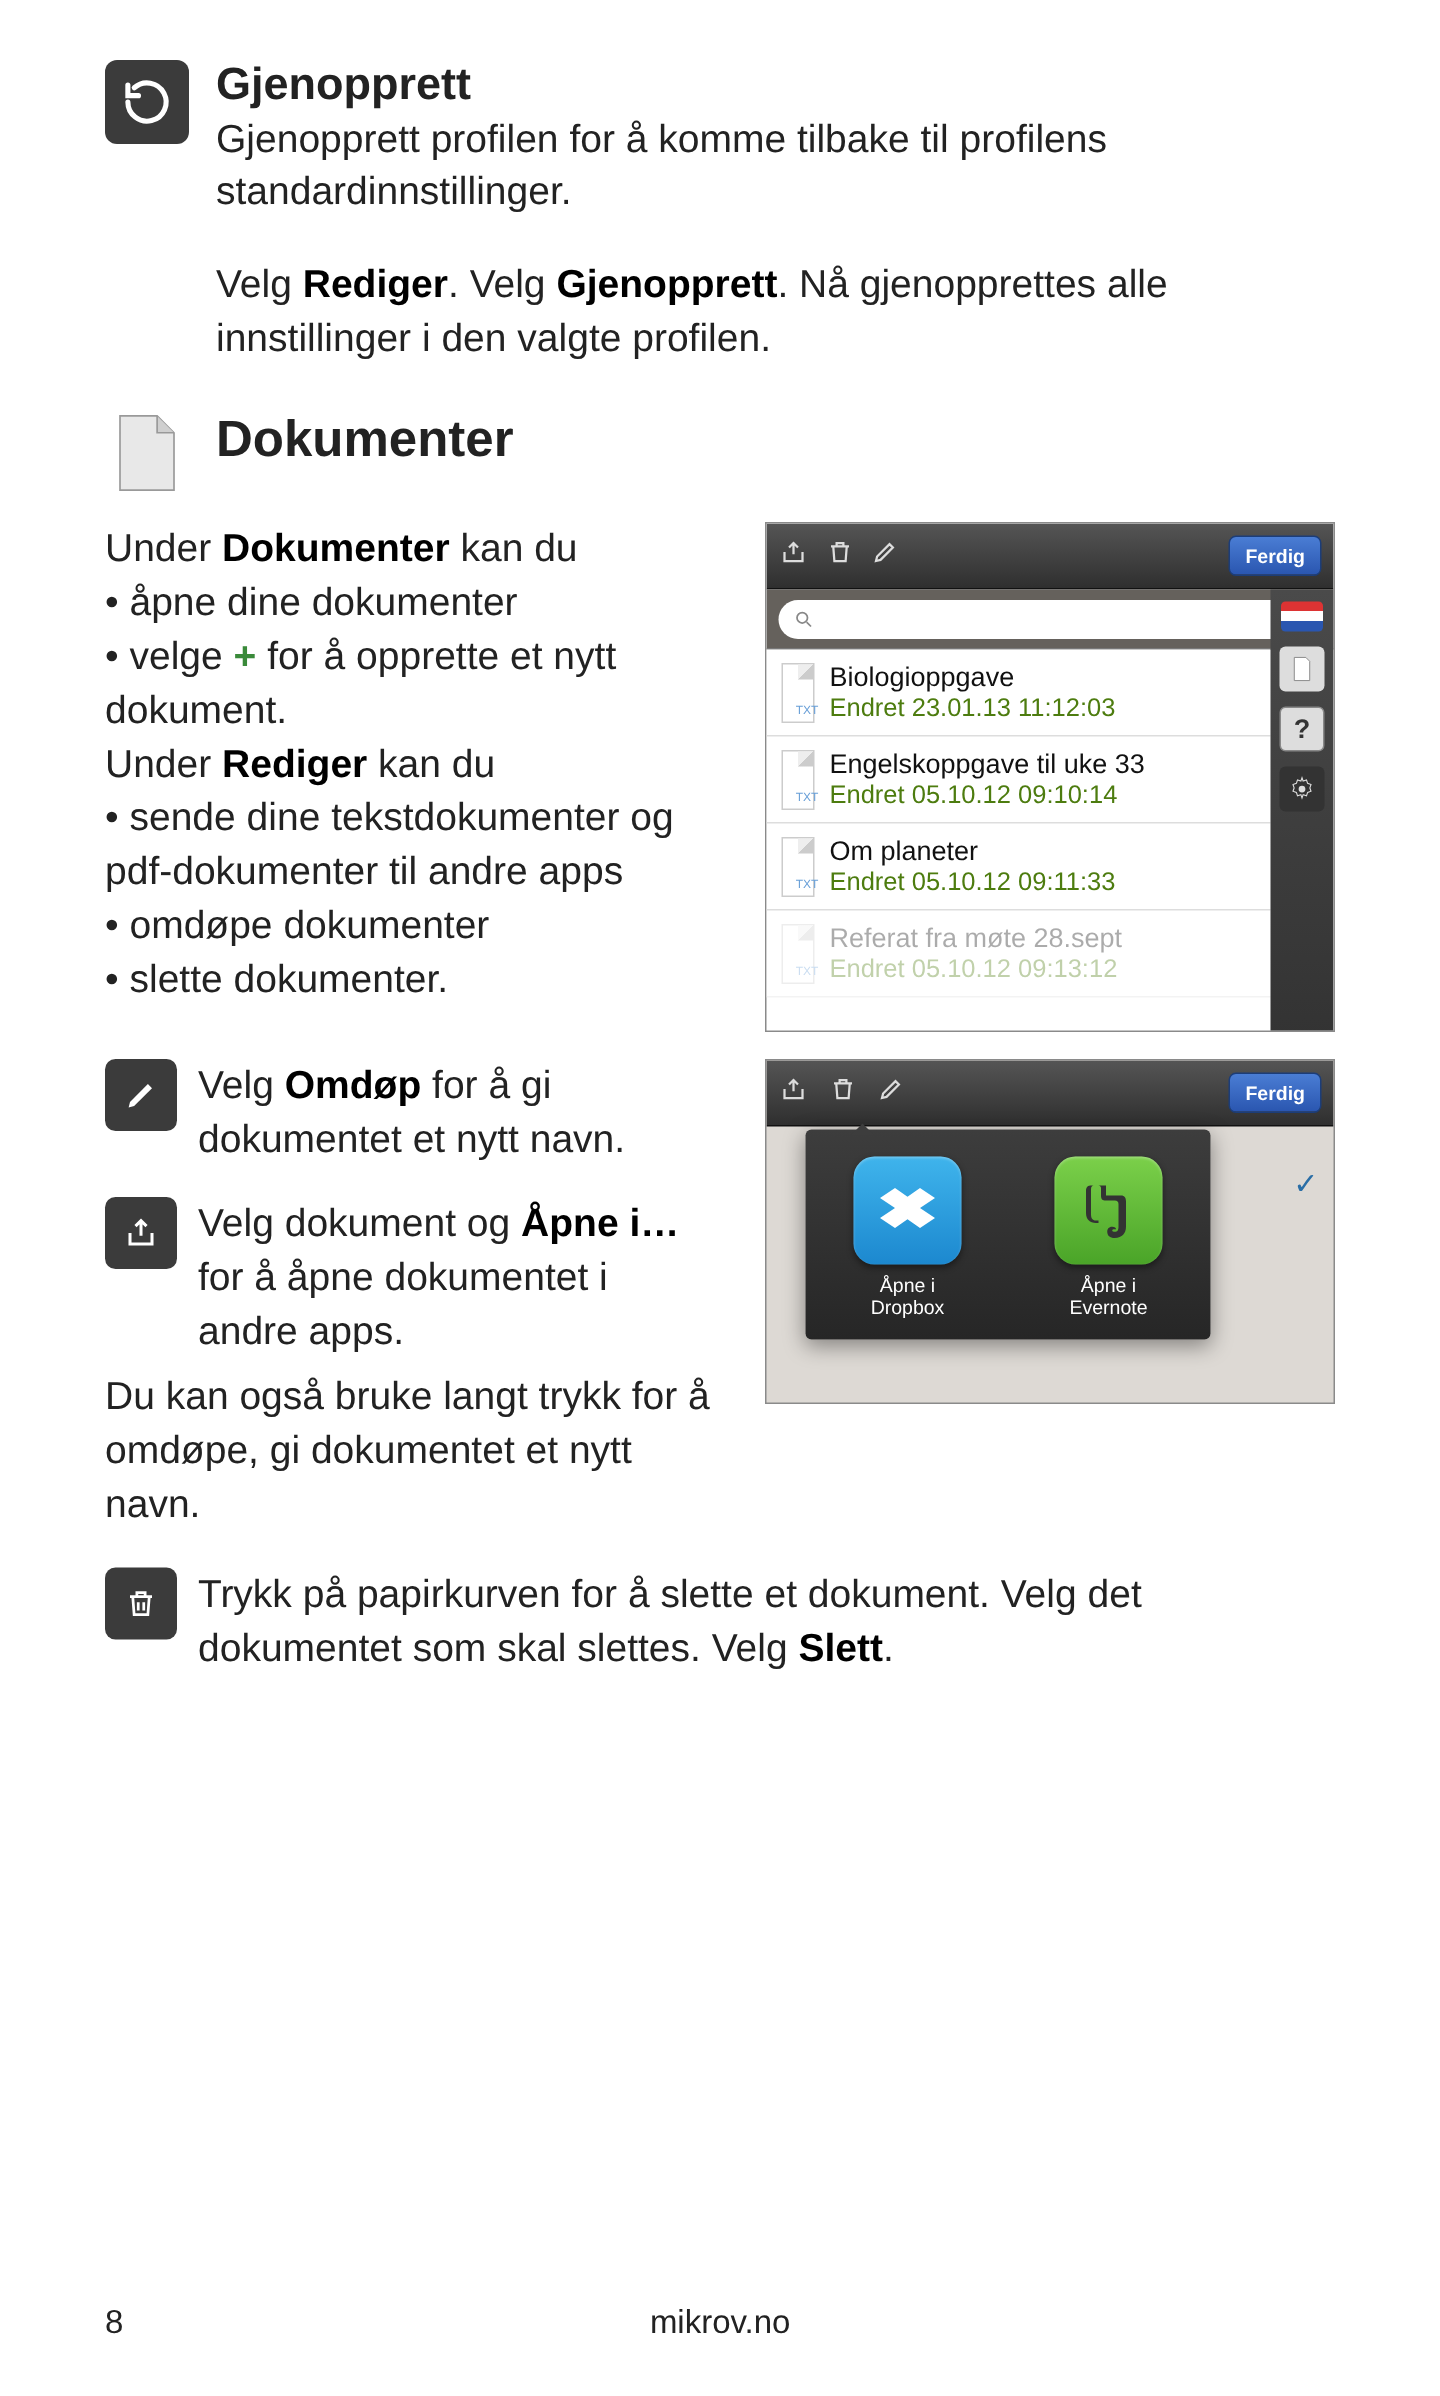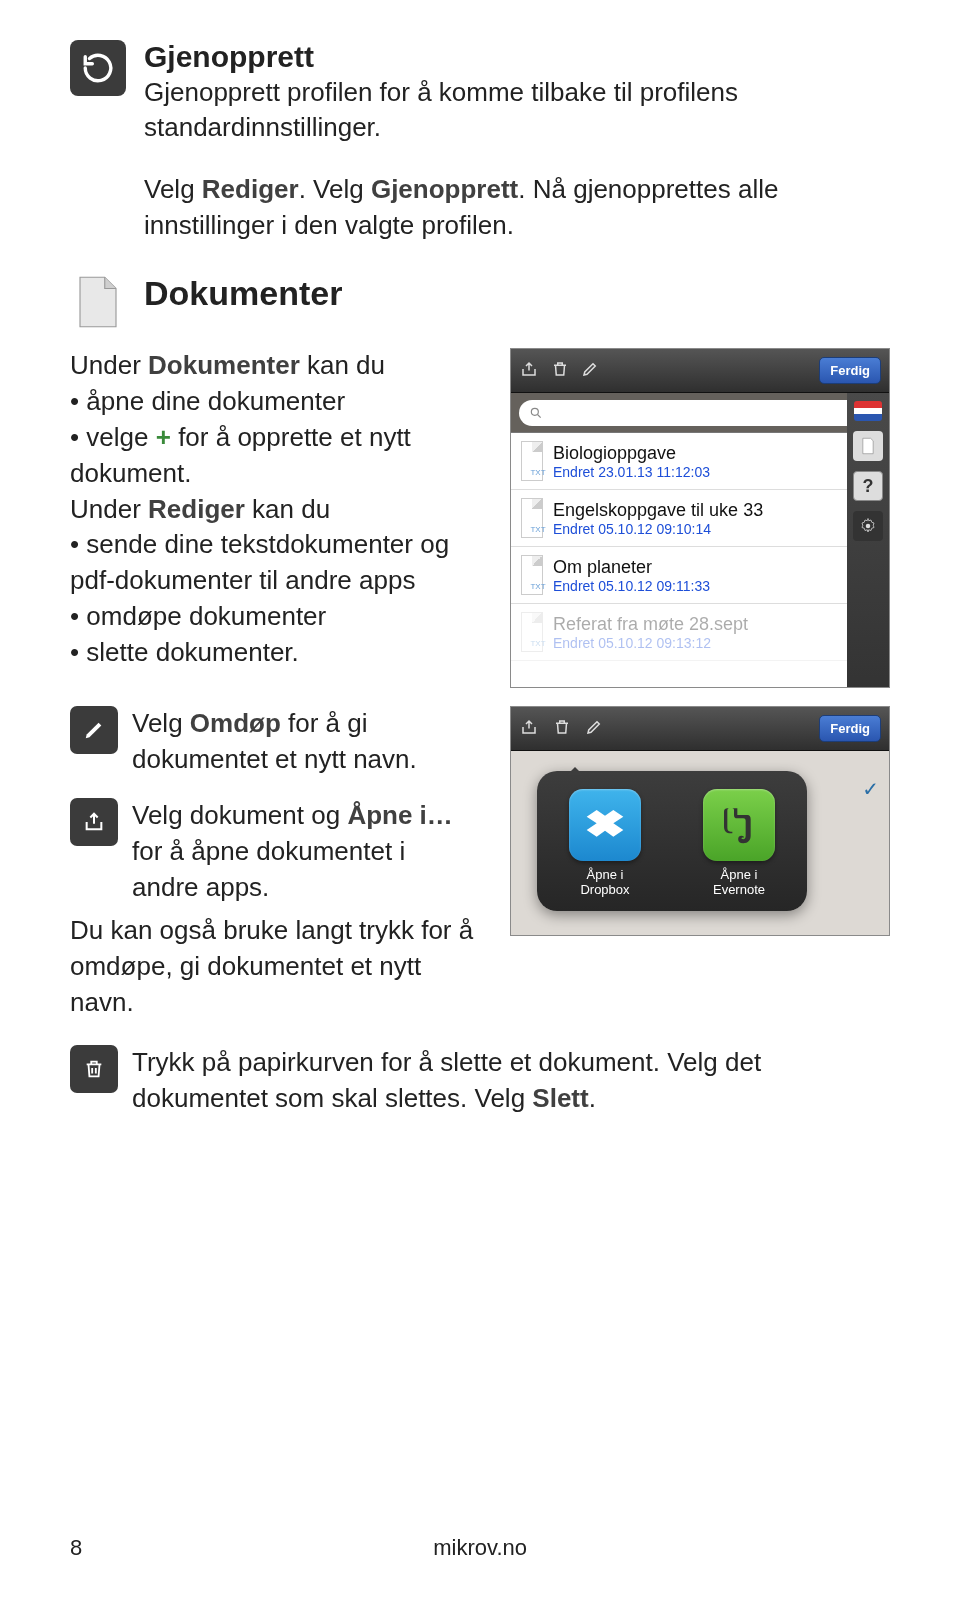--- a/index.html
+++ b/index.html
@@ -26,21 +26,21 @@
   .small-icon-box {
     width: 48px; height: 48px; flex: 0 0 48px;
     background: #3b3b3b; border-radius: 7px;
     display: flex; align-items: center; justify-content: center;
     margin-right: 14px;
   }
   .h-title { font-weight: 700; font-size: 30px; line-height: 1.15; }
   .h-title-doc { font-weight: 700; font-size: 34px; }
   .body-text { font-size: 26px; line-height: 1.38; }
   .body-text-indent { margin-left: 74px; margin-bottom: 30px; }
-  .kw-blue { color: #404040; font-weight: 600; margin-top: 44px; }
+  .kw-blue { color: #000000; font-weight: 600; margin-top: 44px; }
   .kw-green { color: #3a8a3a; font-weight: 700; }
   .row { display: flex; gap: 36px; margin-bottom: 18px; }
   .left-col { flex: 1 1 auto; }
   .right-col { flex: 0 0 380px; }
   ul.bullets { list-style: none; }
   ul.bullets li::before { content: "• "; }
 
   
   .panel1 {
     width: 380px; height: 340px;
@@ -78,21 +78,21 @@
   .txt-thumb {
     width: 22px; height: 40px; background:#fff; border:1px solid #ccc;
     position:relative; font-size:8px; color:#6aa0d8;
     display:flex; align-items:flex-end; justify-content:center; padding-bottom:3px;padding-left:12px;
   }
   .txt-thumb::after{
     content:""; position:absolute; right:0; top:0; width:10px; height:10px;
     background:linear-gradient(135deg,#eee 50%,#ccc 50%);
   }
   .doc-title { font-size:18px; color:#111; }
-  .doc-sub { font-size:14px; color:#1d4ed8; }
+  .doc-sub { font-size:17px; color:#4d7c0f; }
   .panel1-sidebar {
     position:absolute; right:0; top:44px; width:42px;
     background:linear-gradient(#4a4a4a,#333);
     display:flex; flex-direction:column; align-items:center; gap:10px;
     padding-top:8px; height: 298px;
   }
   .side-tile { width:30px; height:30px; background:#ddd; border-radius:4px;
     display:flex; align-items:center; justify-content:center; }
   .side-tile.qm { color:#333; font-weight:700; font-size:18px; border:1px solid #888;}
   .flag { width:28px; height:20px; background:linear-gradient(#d33 33%,#fff 33% 66%,#2a56b0 66%); border-radius:3px;}
@@ -104,24 +104,24 @@
     position:relative;
   }
   .panel2-toolbar {
     height: 44px;
     background: linear-gradient(#555,#2f2f2f);
     display: flex; align-items: center; padding: 0 8px; gap: 14px;
     border-bottom:1px solid #111;
   }
   .panel2-toolbar .sp{flex:1;}
   .popover {
-    position:absolute; left:26px; top:64px;
+    position:absolute; left:26px; top:46px;
     width: 270px; height: 140px;
     background: linear-gradient(#3d3d3d,#262626);
-    border-radius: 20px;
+    border-radius: 4px;
     display:flex; align-items:center; justify-content:space-around;
     padding: 14px 1px 10px;
     box-shadow: 0 4px 14px rgba(0,0,0,.4);
   }
   .popover::before{
     content:""; position:absolute; top:-12px; left:30px;
     border:8px solid transparent; border-bottom-color:#3d3d3d;
   }
   .app-tile { text-align:center; color:#fff; font-size:13px; }
   .app-icon {

